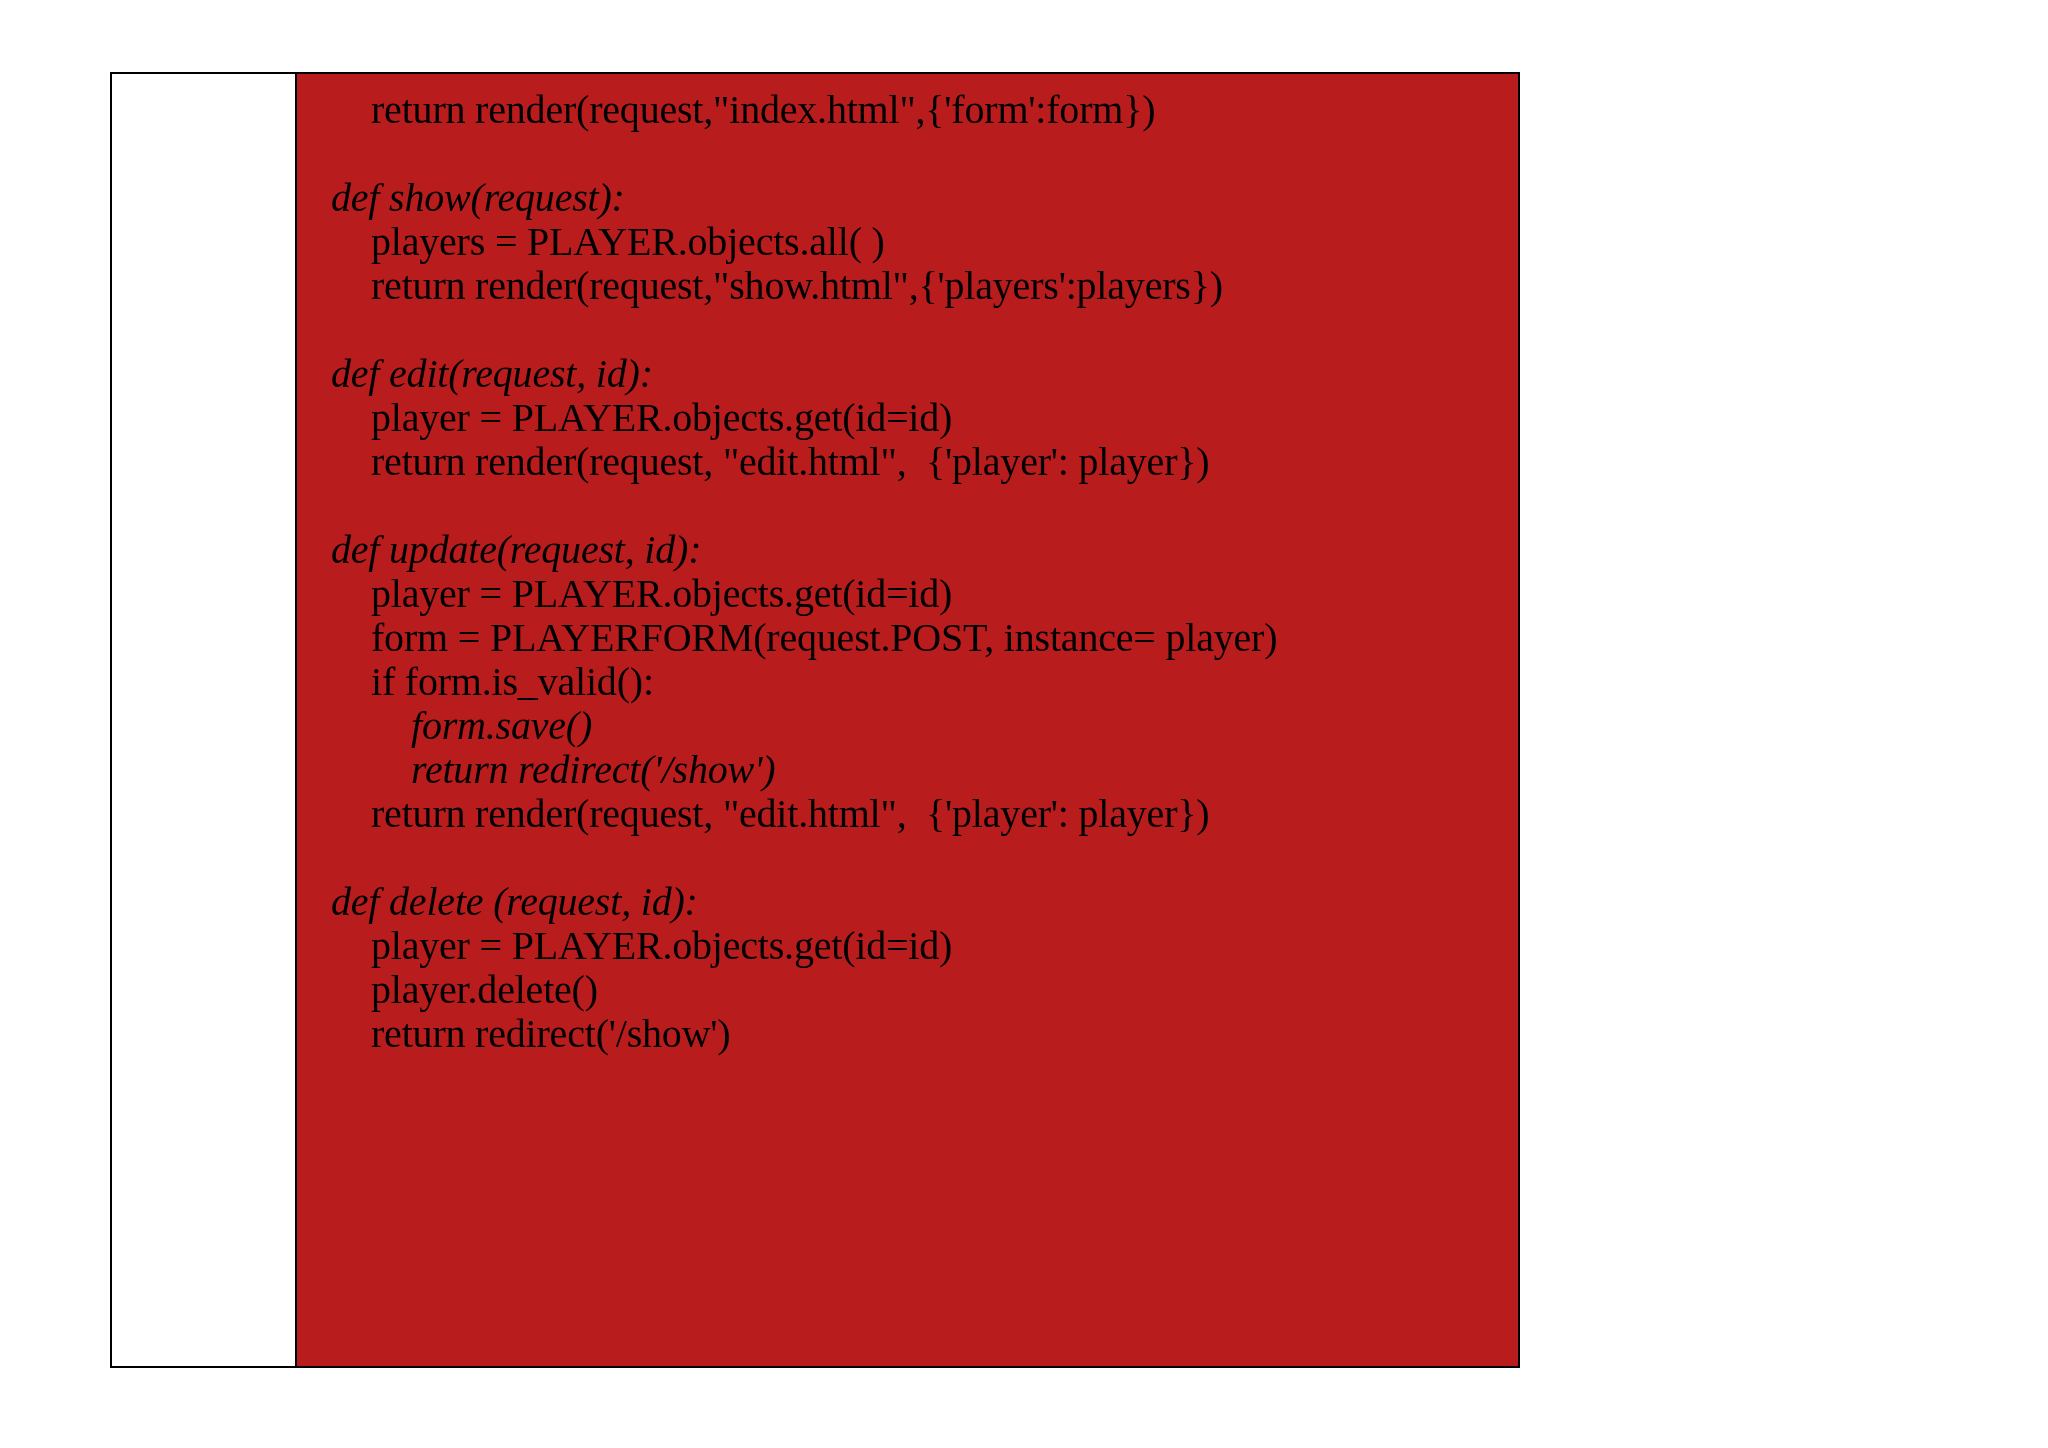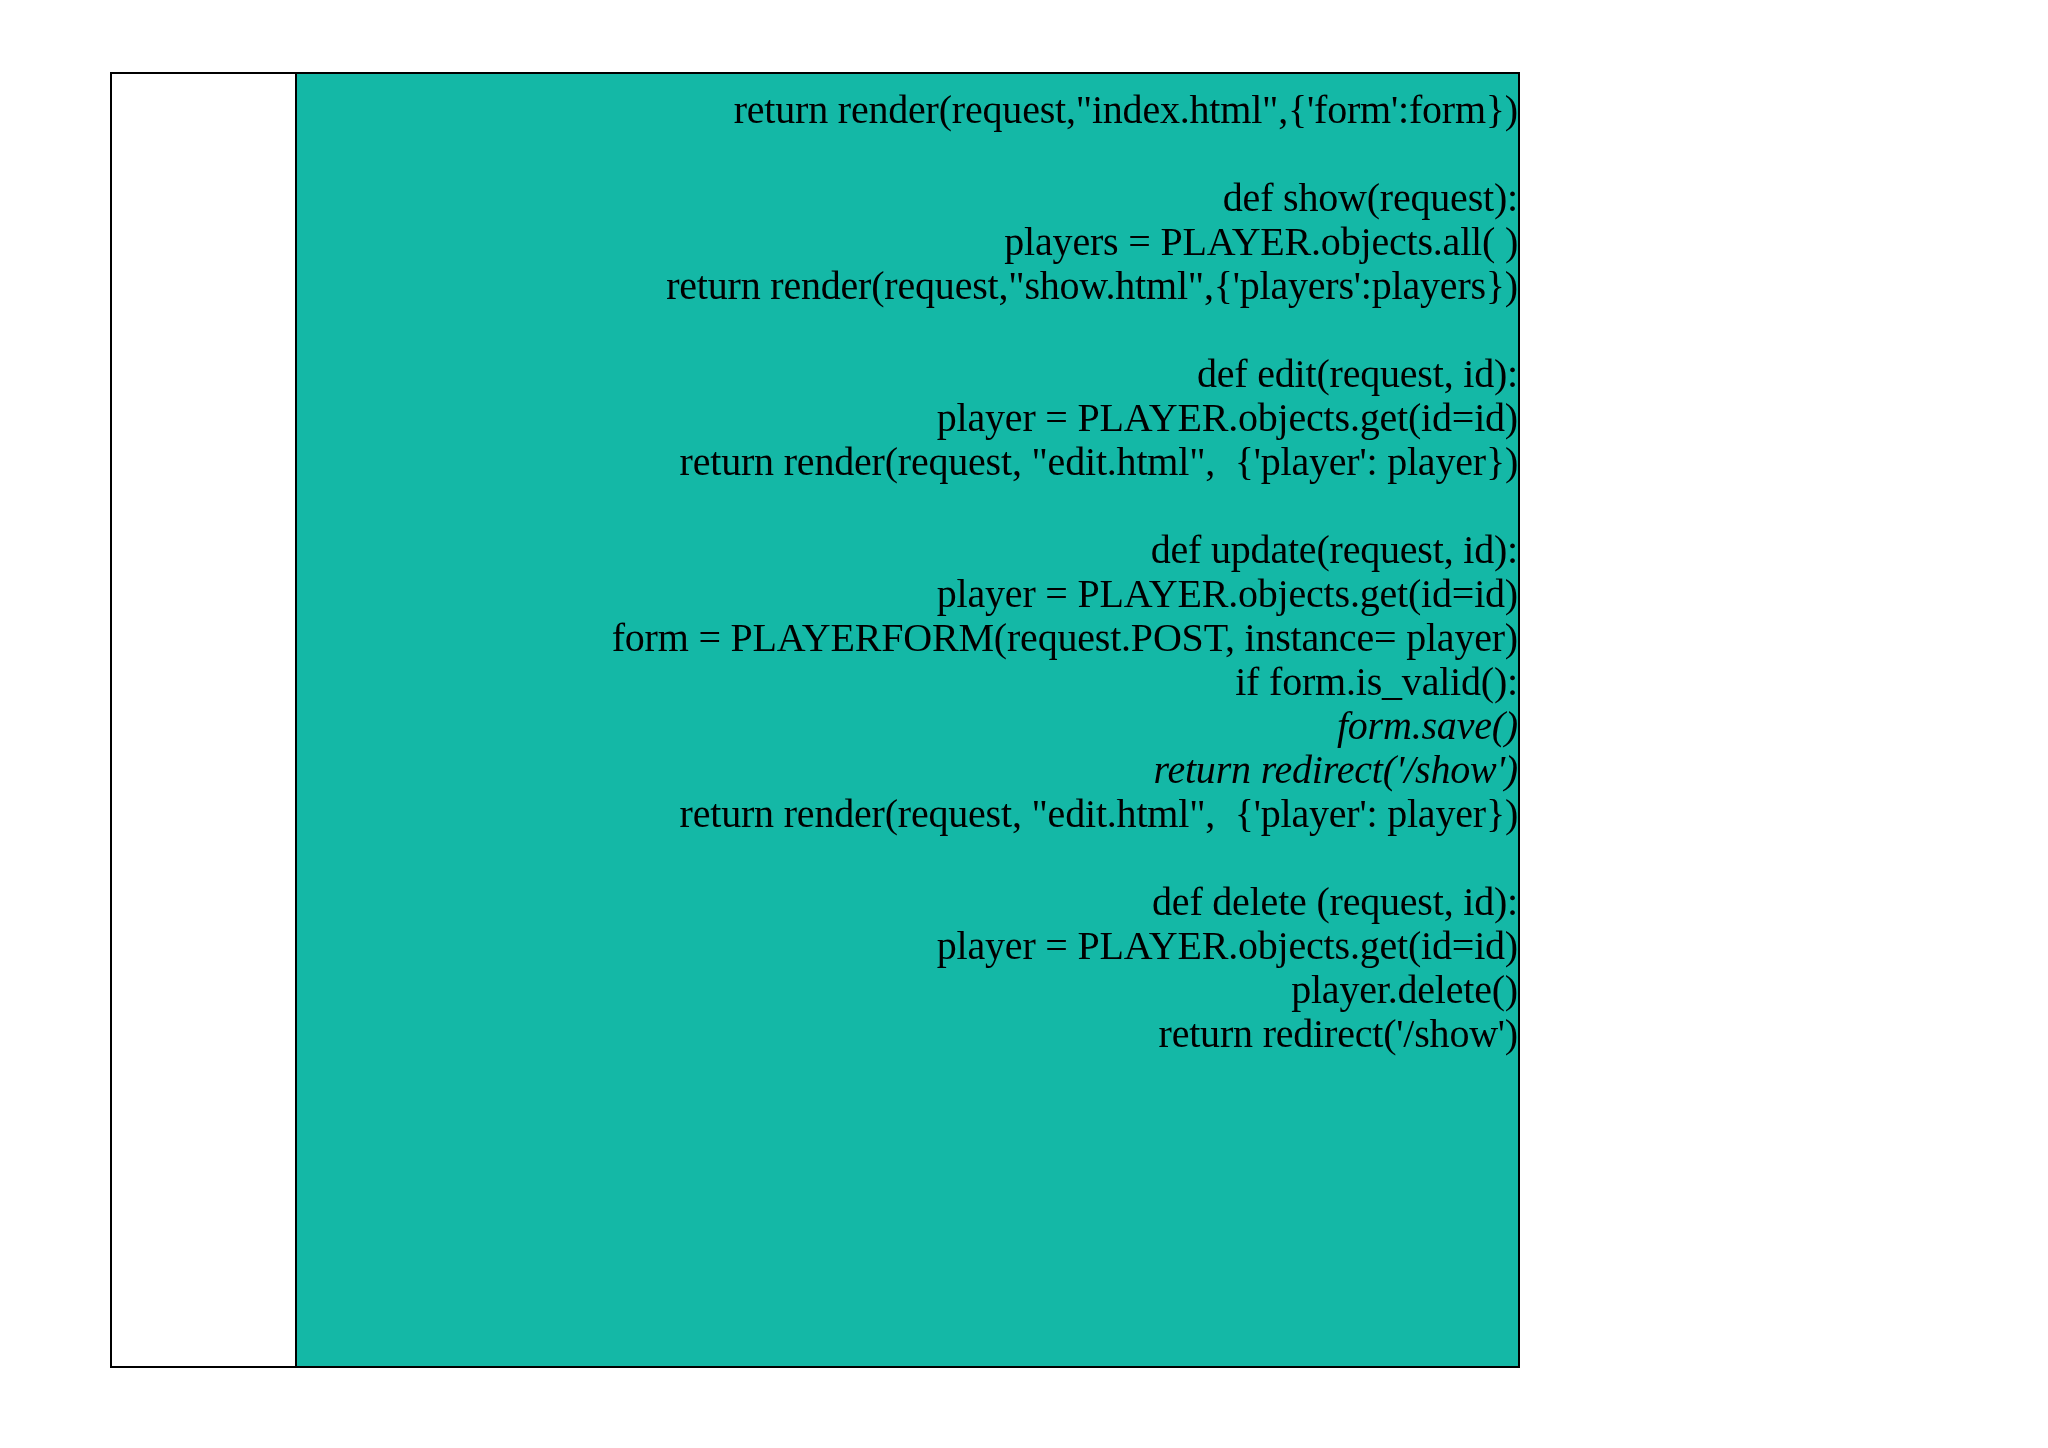--- a/index.html
+++ b/index.html
@@ -45,24 +45,23 @@
     width: 185px;
     flex: 0 0 185px;
     border-right: 2px solid #000000;
     box-sizing: border-box;
     background: #ffffff;
   }
 
   .col-code {
     flex: 1 1 auto;
     box-sizing: border-box;
-    padding: 14px 0 0 10px;
-    background: #14b8a6;
+    padding: 14px 0 0 22px;
+    background: #b91c1c;
     overflow: hidden;
-    text-align: right;
   }
 
   
   .code-block {
     font-family: "Liberation Serif", "DejaVu Serif", serif;
     font-size: 40px;
     line-height: 44px;
     white-space: pre;
     letter-spacing: -0.2px;
     color: #000000;
@@ -72,21 +71,21 @@
     white-space: pre;
     min-height: 44px;
     display: block;
   }
 
   .code-line.blank {
     height: 44px;
   }
 
   
-  .ind-0 { padding-left: 12px; }
+  .ind-0 { padding-left: 12px; font-style: italic; }
   .ind-1 { padding-left: 52px; }
   .ind-2 { padding-left: 92px; font-style: italic; }
 </style>
 </head>
 <body>
 
 <div class="page">
 
   <div class="code-table">
 

